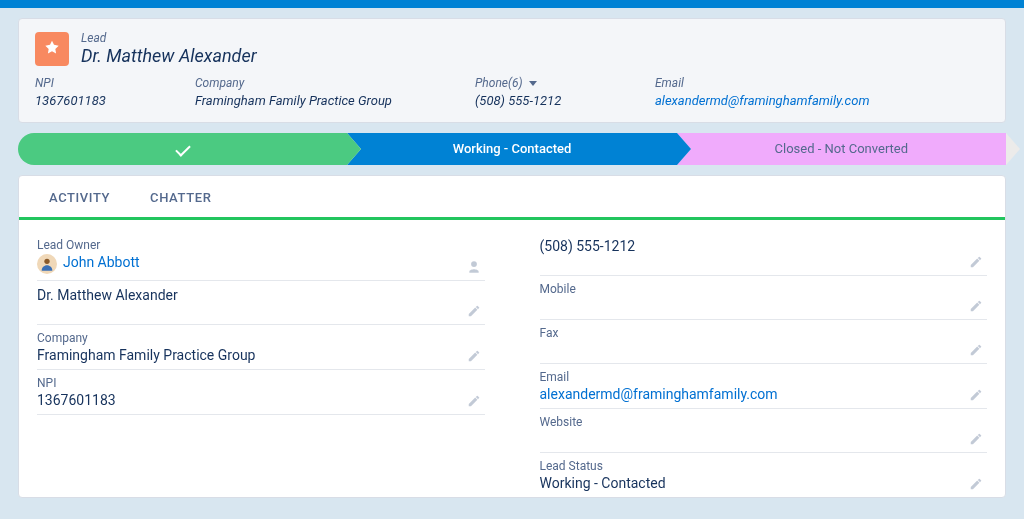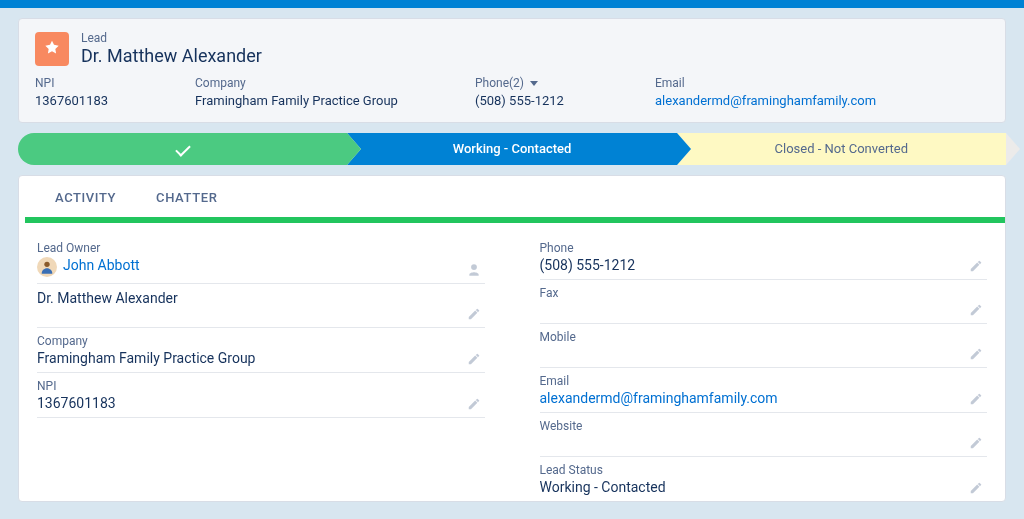--- a/index.html
+++ b/index.html
@@ -15,20 +15,21 @@
     background: #0082d4;
   }
   .card {
     background: #fff;
     border: 1px solid #d8dde6;
     border-radius: 4px;
     margin: 10px 18px;
   }
   .header-card {
     background: #f4f6f9;
+    font-style: italic;
   }
   .header-row {
     display: flex;
     align-items: center;
     padding: 12px 16px 10px 16px;
   }
   .lead-icon {
     width: 34px;
     height: 34px;
     background: #f88960;
@@ -96,21 +97,21 @@
     flex: 1;
     position: relative;
     text-align: center;
     line-height: 32px;
     font-size: 13px;
     font-weight: 400;
     color: #fff;
   }
   .path-step.step1 { background:#4bca81; }
   .path-step.step2 { background:#0082d4; color:#fff; font-weight: 500;}
-  .path-step.step3 { background:#fef9c3; color:#54698d; }
+  .path-step.step3 { background:#f0abfc; color:#54698d; }
   .path-step .arrow-right {
     position:absolute;
     right:-14px;
     top:0;
     width:0;height:0;
     border-top:16px solid transparent;
     border-bottom:16px solid transparent;
     z-index:2;
   }
   .path-step.step1 .arrow-right { border-left:14px solid #4bca81; }
@@ -132,23 +133,22 @@
     width:14px;height:8px;
     border-left:2px solid #fff;
     border-bottom:2px solid #fff;
     transform:rotate(-45deg);
     margin-top:-4px;
   }
 
   
   .tabs {
     display:flex;
-    border-bottom:6px solid #22c55e;
+    border-bottom:3px solid #22c55e;
     padding: 0 10px;
-    margin-left: 6px;
   }
   .tab {
     padding: 14px 20px 12px 20px;
     font-size: 13px;
     font-weight: 500;
     letter-spacing: 0.6px;
     color: #54698d;
     text-transform: uppercase;
     cursor:pointer;
   }
@@ -223,21 +223,21 @@
     <div class="hl-item npi">
       <div class="hl-label">NPI</div>
       <div class="hl-val">1367601183</div>
     </div>
     <div class="hl-item company">
       <div class="hl-label">Company</div>
       <div class="hl-val">Framingham Family Practice Group</div>
     </div>
     <div class="hl-item phone">
       <div class="hl-label">
-        <span>Phone(2)</span>
+        <span>Phone(6)</span>
         <span class="chev-down"></span>
       </div>
       <div class="hl-val">(508) 555-1212</div>
     </div>
     <div class="hl-item email">
       <div class="hl-label">Email</div>
       <div class="hl-val"><a href="#" class="link">alexandermd@framinghamfamily.com</a></div>
     </div>
   </div>
 </div>
@@ -310,37 +310,36 @@
             </svg></span>
       </div>
 
 
 
     </div>
 
     <div class="col">
 
       <div class="field">
-        <div class="field-label">Phone</div>
         <div class="field-value">(508) 555-1212</div>
         <span class="edit-pencil"><svg viewBox="0 0 24 24">
               <path d="M3 17.25V21h3.75L17.81 9.94l-3.75-3.75L3 17.25zM20.71 7.04a1 1 0 000-1.41l-2.34-2.34a1 1 0 00-1.41 0l-1.83 1.83 3.75 3.75 1.83-1.83z"></path>
             </svg></span>
       </div>
 
       <div class="field">
+        <div class="field-label">Mobile</div>
+        <div class="field-value"></div>
+        <span class="edit-pencil"><svg viewBox="0 0 24 24">
+              <path d="M3 17.25V21h3.75L17.81 9.94l-3.75-3.75L3 17.25zM20.71 7.04a1 1 0 000-1.41l-2.34-2.34a1 1 0 00-1.41 0l-1.83 1.83 3.75 3.75 1.83-1.83z"></path>
+            </svg></span>
+      </div>
+
+      <div class="field">
         <div class="field-label">Fax</div>
-        <div class="field-value"></div>
-        <span class="edit-pencil"><svg viewBox="0 0 24 24">
-              <path d="M3 17.25V21h3.75L17.81 9.94l-3.75-3.75L3 17.25zM20.71 7.04a1 1 0 000-1.41l-2.34-2.34a1 1 0 00-1.41 0l-1.83 1.83 3.75 3.75 1.83-1.83z"></path>
-            </svg></span>
-      </div>
-
-      <div class="field">
-        <div class="field-label">Mobile</div>
         <div class="field-value"></div>
         <span class="edit-pencil"><svg viewBox="0 0 24 24">
               <path d="M3 17.25V21h3.75L17.81 9.94l-3.75-3.75L3 17.25zM20.71 7.04a1 1 0 000-1.41l-2.34-2.34a1 1 0 00-1.41 0l-1.83 1.83 3.75 3.75 1.83-1.83z"></path>
             </svg></span>
       </div>
 
       <div class="field">
         <div class="field-label">Email</div>
         <div class="field-value">
             <a href="#" class="link">alexandermd@framinghamfamily.com</a>

